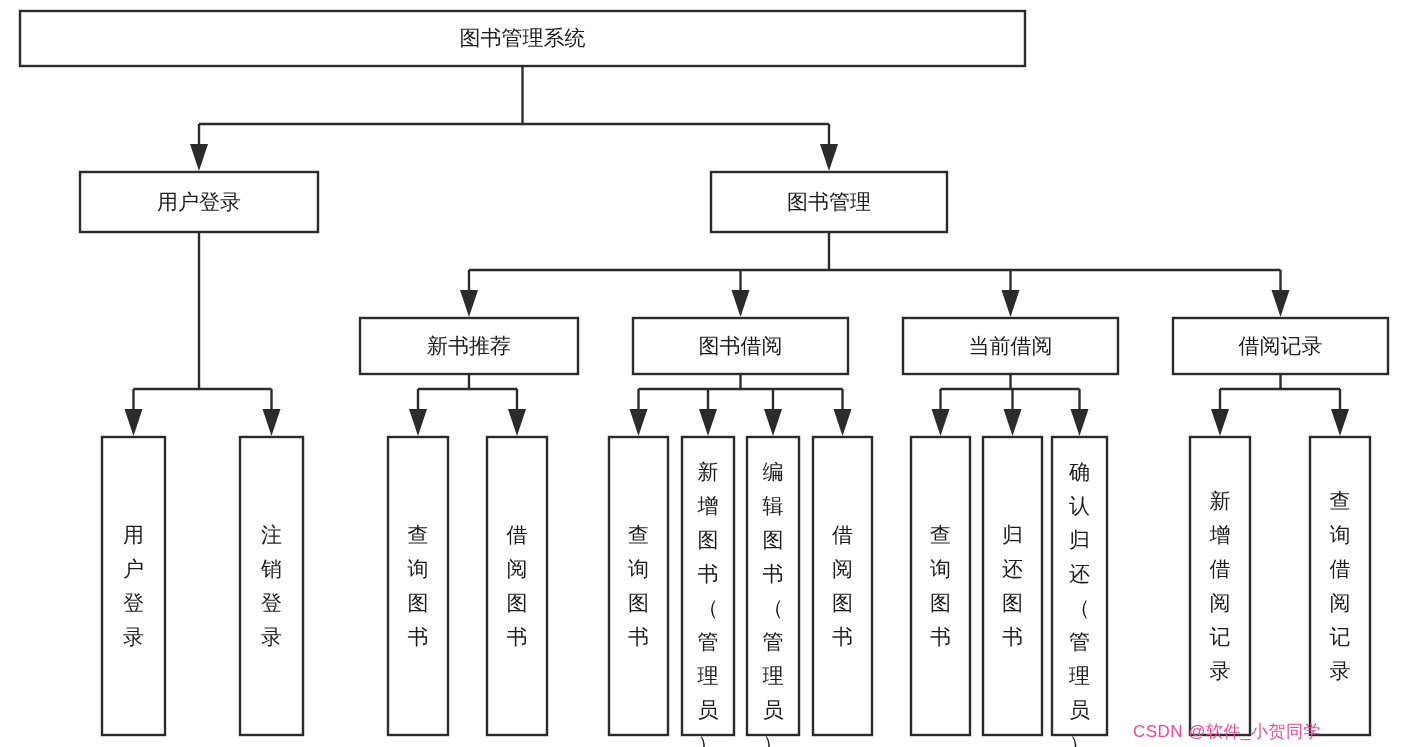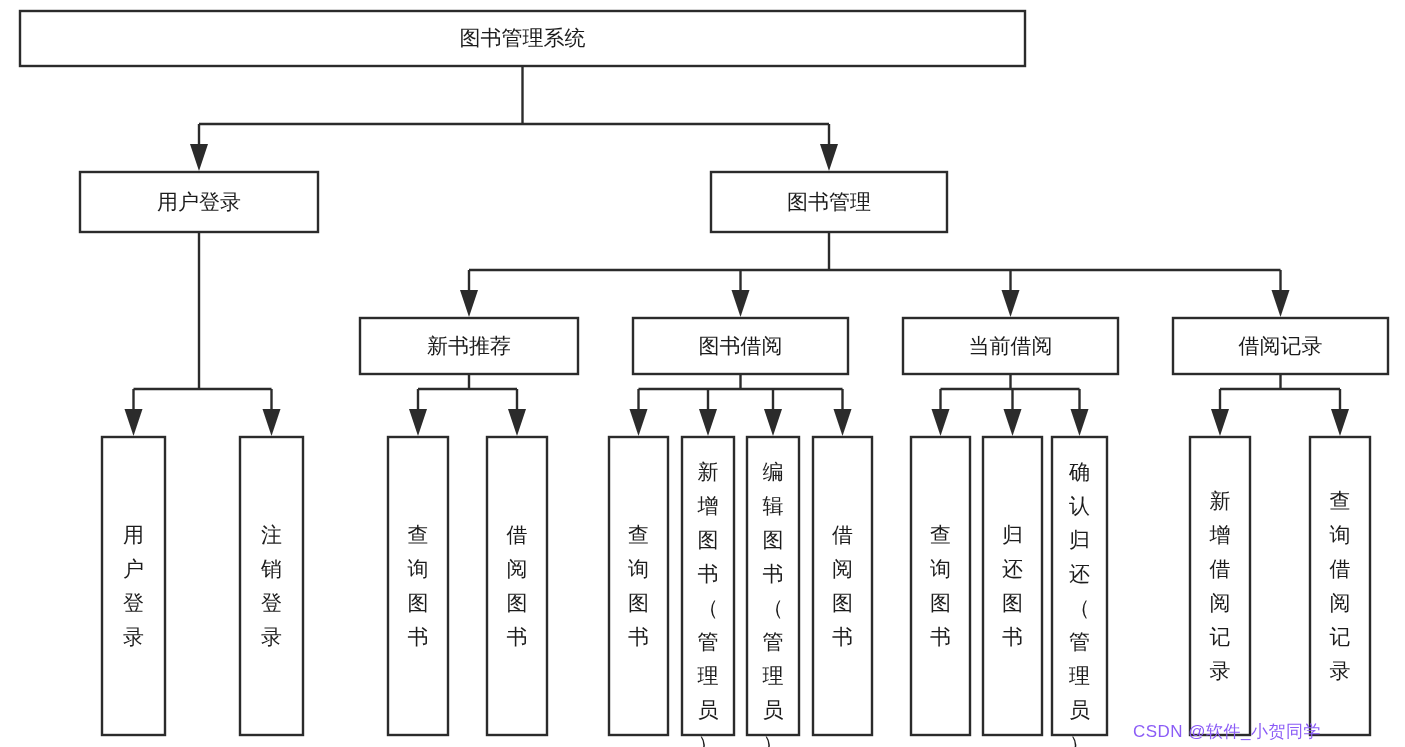--- a/index.html
+++ b/index.html
@@ -53,21 +53,21 @@
     font-size: 21px;
     fill: #1c1c1c;
     text-anchor: middle;
   }
   .watermark-text {
     position: absolute;
     right: 8px;
     bottom: 4px;
     font-family: "Liberation Sans", "DejaVu Sans", sans-serif;
     font-size: 17px;
-    color: #8b5cf6;
+    color: #ec4899;
     letter-spacing: 0.5px;
     white-space: nowrap;
     user-select: none;
   }
 </style>
 </head>
 <body>
 
 <div id="diagram-root">
   <svg class="diagram-canvas" viewBox="0 0 1405 747">

